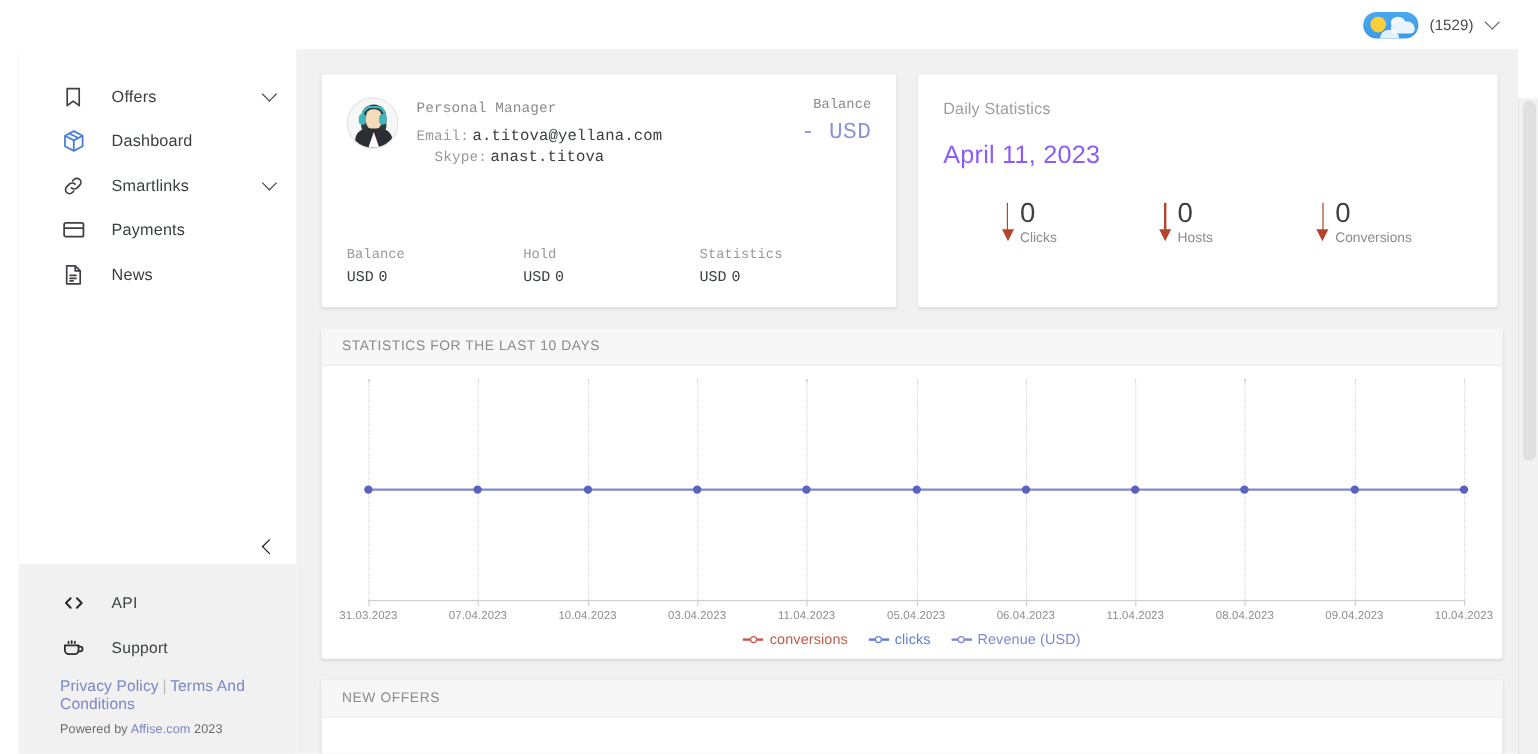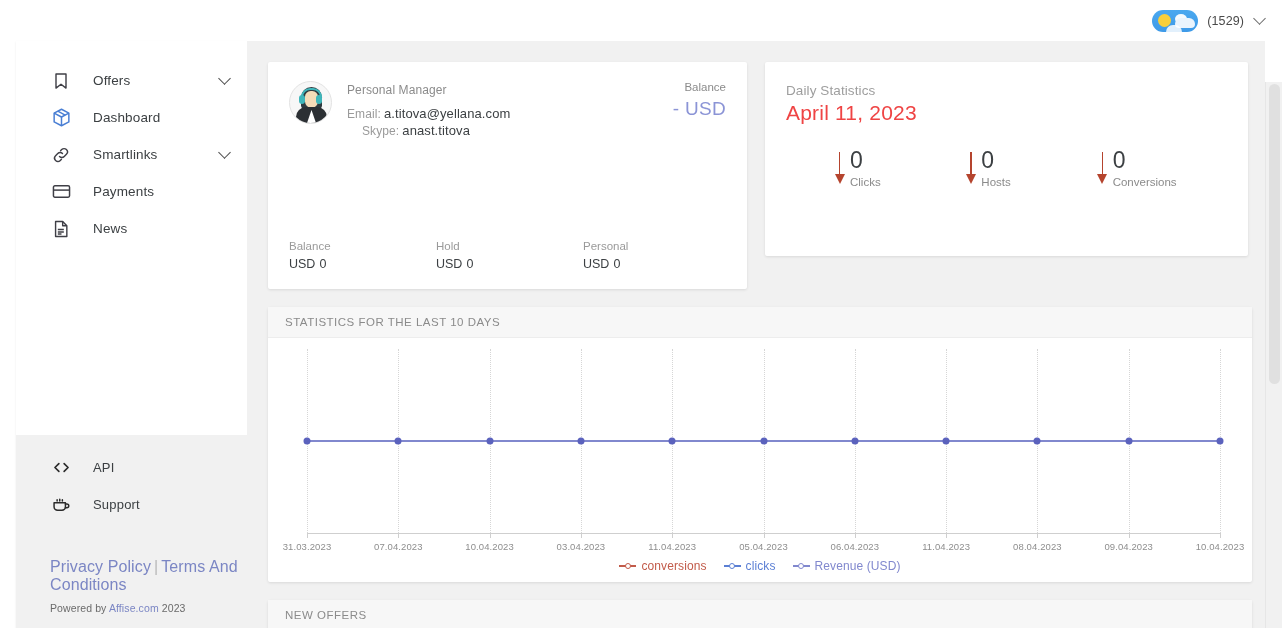--- a/index.html
+++ b/index.html
@@ -9,21 +9,21 @@
     background: #ffffff;
     overflow: hidden;
   }
 
   
   .topbar {
     position: absolute; left: 0; top: 0; width: 1282px; height: 41px;
     background: #ffffff;
     display: flex; align-items: center; justify-content: flex-end;
   }
-  .topbar-right { display: flex; align-items: center; gap: 9px; padding-right: 18px; }
+  .topbar-right { display: flex; align-items: center; gap: 9px; padding-right: 34px; }
   .user-avatar {
     width: 46px; height: 22px; border-radius: 11px;
     background: linear-gradient(180deg,#4aa8ef 0%, #3e9ae8 100%);
     position: relative; overflow: hidden; flex: none;
   }
   .ua-sun {
     position: absolute; left: 6px; top: 4px; width: 13px; height: 13px;
     border-radius: 50%; background: #f9cf3a;
   }
   .ua-cloud1 {
@@ -86,42 +86,42 @@
 
   .side-footer {
     position: absolute; left: 0; bottom: 0; width: 231px;
     background: #f1f1f1; padding: 14px 0 10px 0;
   }
   .foot-item {
     display: flex; align-items: center; height: 37px; padding: 0 18px 0 34px; cursor: pointer;
   }
   .foot-label { margin-left: 21px; font-size: 13px; color: #3c4043; letter-spacing: .2px; }
   .legal {
-    padding: 6px 0 2px 34px; font-size: 16px; color: #7b86c4; letter-spacing: .1px; margin-top: 29px;
+    padding: 6px 0 2px 34px; font-size: 13px; color: #7b86c4; letter-spacing: .1px;
   }
   .legal a { color: #7b86c4; text-decoration: none; }
   .legal .sep { color: #b9b9b9; margin: 0 3px; }
   .powered {
     padding: 6px 0 4px 34px; font-size: 10.5px; color: #6b6b6b; letter-spacing: .1px;
   }
   .powered a { color: #7b86c4; text-decoration: none; }
 
   
   .main {
     position: absolute; left: 247px; top: 0; width: 1018px; height: 587px;
     background: #f1f1f1; padding: 21px 17px 0 21px; overflow: hidden;
   }
   .row { display: flex; gap: 18px; }
   .card {
     background: #ffffff; border-radius: 2px;
     box-shadow: 0 1px 3px rgba(0,0,0,.10);
   }
 
   
-  .manager-card { width: 483px; height: 227px; padding: 19px 21px 0 21px; position: relative; }
+  .manager-card { width: 483px; height: 194px; padding: 19px 21px 0 21px; position: relative; font-family: Liberation Mono, monospace; }
   .mgr-top { display: flex; }
   .mgr-avatar {
     width: 43px; height: 43px; border-radius: 50%; flex: none;
     border: 1px solid #e3e3e3; background: #f7f7f7;
     position: relative; overflow: hidden;
   }
   .av-hair { position: absolute; left: 11px; top: 5px; width: 21px; height: 24px; border-radius: 11px 11px 6px 6px; background: #2f3a3f; }
   .av-face { position: absolute; left: 15px; top: 9px; width: 13px; height: 17px; border-radius: 7px 7px 8px 8px; background: #f5dcb8; }
   .av-hs-l { position: absolute; left: 9px; top: 13px; width: 6px; height: 9px; border-radius: 3px; background: #3fb6ba; }
   .av-hs-r { position: absolute; right: 9px; top: 13px; width: 6px; height: 9px; border-radius: 3px; background: #3fb6ba; }
@@ -141,21 +141,21 @@
 
   .mgr-stats { position: absolute; left: 21px; bottom: 18px; display: flex; width: 441px; }
   .ms-col { width: 147px; }
   .ms-label { font-size: 11.5px; color: #9a9a9a; }
   .ms-value { font-size: 12.5px; color: #3c4043; margin-top: 5px; }
   .ms-value .num { margin-left: 4px; }
 
   
   .daily-card { width: 483px; height: 194px; padding: 21px 21px 0 21px; }
   .ds-title { font-size: 13.5px; color: #9e9e9e; letter-spacing: .1px; }
-  .ds-date { font-size: 21px; color: #ef4444; margin-top: 3px; letter-spacing: .2px; font-weight: 400; }
+  .ds-date { font-size: 21px; color: #8b5cf6; margin-top: 20px; letter-spacing: .2px; font-weight: 400; }
   .ds-metrics { display: flex; margin-top: 24px; padding-left: 47px; }
   .ds-metric { width: 143px; display: flex; align-items: flex-start; }
   .ds-arrow { width: 14px; height: 34px; position: relative; flex: none; margin-top: 3px; }
   .ds-arrow .stem { position: absolute; left: 6px; top: 0; width: 1.4px; height: 25px; background: #b5442e; }
   .ds-arrow .head {
     position: absolute; left: 1.5px; bottom: 2px; width: 0; height: 0;
     border-left: 5.5px solid transparent; border-right: 5.5px solid transparent;
     border-top: 10px solid #b5442e;
   }
   .ds-num { font-size: 23px; color: #3c4043; line-height: 1; margin-left: 3px; font-weight: 400; }
@@ -361,21 +361,21 @@
               <span>USD</span><span class="num">0</span>
             </div>
           </div>
           <div class="ms-col">
             <div class="ms-label">Hold</div>
             <div class="ms-value">
               <span>USD</span><span class="num">0</span>
             </div>
           </div>
           <div class="ms-col">
-            <div class="ms-label">Personal</div>
+            <div class="ms-label">Statistics</div>
             <div class="ms-value">
               <span>USD</span><span class="num">0</span>
             </div>
           </div>
         </div>
       </div>
 
       <div class="card daily-card">
         <div class="ds-title">Daily Statistics</div>
         <div class="ds-date">April 11, 2023</div>

